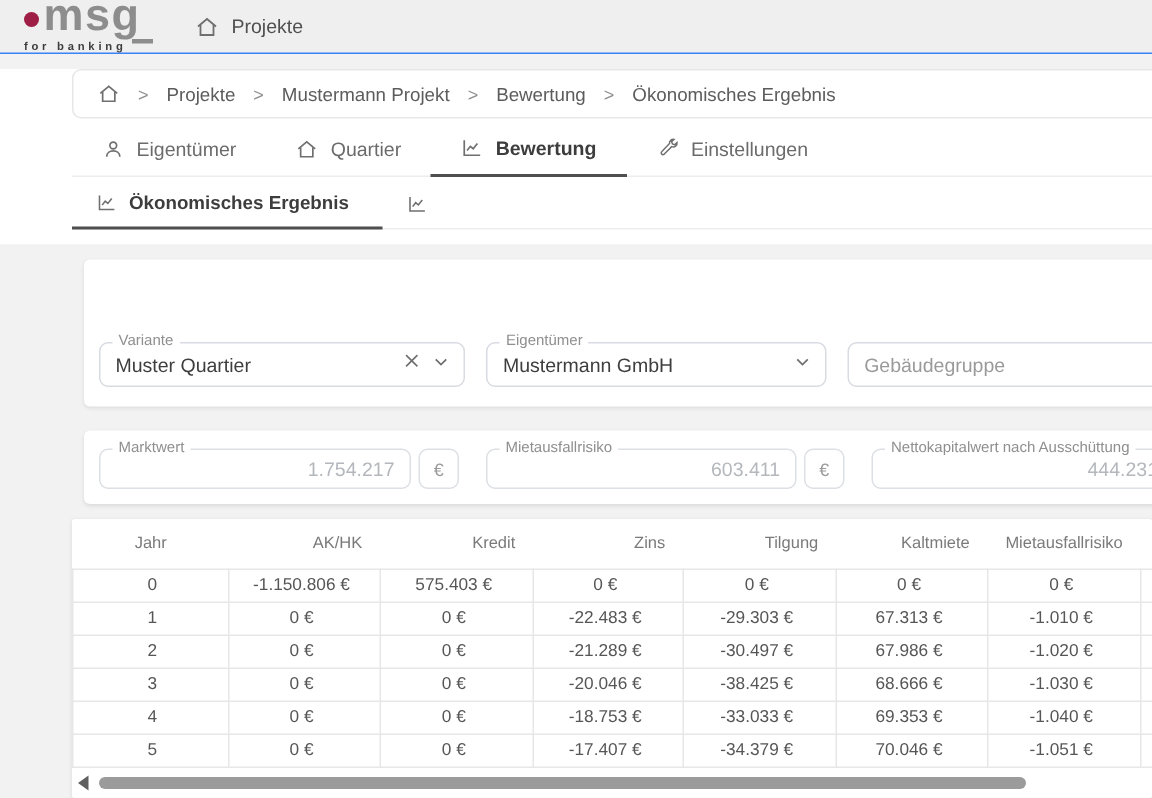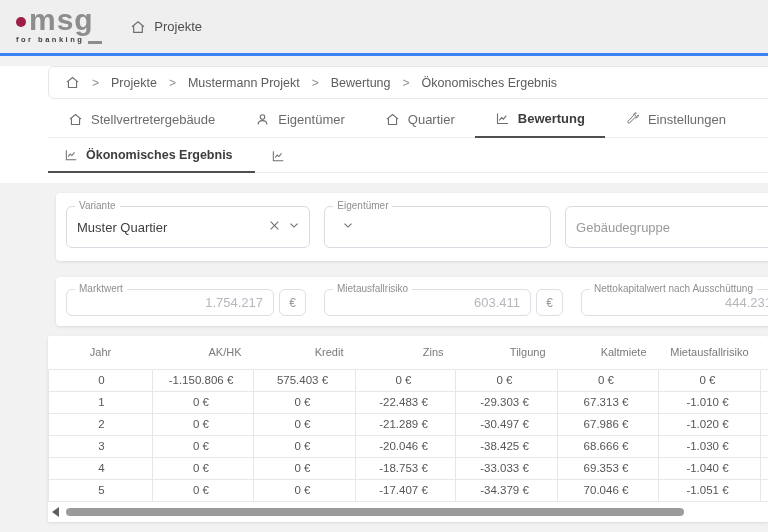--- a/index.html
+++ b/index.html
@@ -5,28 +5,28 @@
   * { box-sizing: border-box; margin: 0; padding: 0; }
   html,body { width:768px; height:532px; overflow:hidden; }
   body {
     font-family: "Liberation Sans", sans-serif;
     background:#f2f2f2;
     color:#4a4a4a;
     position:relative;
   }
   
   .topbar {
-    height:56px; background:#efefef; display:flex; align-items:center;
-    padding:0 16px; border-bottom:3px solid #3b82f6;
+    height:36px; background:#efefef; display:flex; align-items:center;
+    padding:0 16px; border-bottom:1px solid #3b82f6;
   }
   .logo { display:flex; flex-direction:column; margin-right:28px; }
   .logo-main { display:flex; align-items:flex-end; }
   .logo-dot { width:10px; height:10px; border-radius:50%; background:#9e1e46; margin:0 3px 5px 0; }
   .logo-text { font-size:30px; font-weight:bold; color:#8d8d8d; line-height:0.75; letter-spacing:1px; }
-  .logo-sub { display:flex; align-items:flex-end; margin-top:3px; }
+  .logo-sub { display:flex; align-items:flex-start; margin-top:3px; }
   .logo-sub-text { font-size:7.5px; font-weight:bold; letter-spacing:2.5px; color:#3c3c3c; white-space:nowrap; }
   .logo-sub-line { flex:1; height:3px; background:#8d8d8d; margin-left:4px; min-width:14px; }
   .topnav-item { display:flex; align-items:center; gap:8px; font-size:13px; color:#4f4f4f; cursor:pointer; }
   .icon { display:inline-flex; align-items:center; justify-content:center; color:#6f6f6f; }
   .icon svg { display:block; }
 
   
   .header-zone { background:#fff; padding-bottom:10px; }
   .breadcrumb-card {
     margin:10px 0 0 48px; width:780px; height:33px;
@@ -54,22 +54,22 @@
 
   
   .gray-zone { background:#f2f2f2; padding-top:10px; height:363px; }
   .card {
     background:#fff; border-radius:4px; box-shadow:0 1px 3px rgba(0,0,0,0.10);
   }
   .filter-card {
     margin-left:56px; width:740px; padding:13px 10px; display:flex; gap:14px;
   }
   .field {
-    position:relative; border:1.5px solid #d8dbe1; border-radius:6px; height:42px;
-    display:flex; align-items:center; padding:0 8px 0 10px; background:#fff;
+    position:relative; border:1.5px solid #d8dbe1; border-radius:6px; height:30px;
+    display:flex; align-items:center; padding:0 8px 0 10px; background:#fff;margin-top:42px;
   }
   .field-label {
     position:absolute; top:-7px; left:8px; background:#fff; padding:0 4px;
     font-size:10px; color:#8f8f8f; white-space:nowrap;
   }
   .field-value { font-size:13px; color:#3e3e3e; flex:1; white-space:nowrap; overflow:hidden; }
   .field-placeholder { font-size:13px; color:#9a9a9a; flex:1; }
   .field-icon { cursor:pointer; color:#6f6f6f; margin-left:6px; }
 
   .values-card {
@@ -154,29 +154,20 @@
     <span class="crumb-sep">&gt;</span>
     <span class="crumb">Bewertung</span>
     <span class="crumb-sep">&gt;</span>
     <span class="crumb">Ökonomisches Ergebnis</span>
   </div>
 
   <div class="tabs-row">
     <div class="tab">
       <span class="icon">
         <svg width="15" height="15" viewBox="0 0 24 24" fill="none" stroke="currentColor" stroke-width="1.8">
-            <path d="M3 11.5 L12 4 L21 11.5"></path>
-            <path d="M5.5 10 V20 H18.5 V10"></path>
-          </svg>
-      </span>
-      <span>Stellvertretergebäude</span>
-    </div>
-    <div class="tab">
-      <span class="icon">
-        <svg width="15" height="15" viewBox="0 0 24 24" fill="none" stroke="currentColor" stroke-width="1.8">
             <circle cx="12" cy="8" r="3.6"></circle>
             <path d="M5 20 c0-4.2 3.2-6.3 7-6.3 s7 2.1 7 6.3"></path>
           </svg>
       </span>
       <span>Eigentümer</span>
     </div>
     <div class="tab">
       <span class="icon">
         <svg width="15" height="15" viewBox="0 0 24 24" fill="none" stroke="currentColor" stroke-width="1.8">
             <path d="M3 11.5 L12 4 L21 11.5"></path>
@@ -238,20 +229,21 @@
           </svg>
       </span>
       <span class="field-icon">
         <svg width="14" height="14" viewBox="0 0 24 24" fill="none" stroke="currentColor" stroke-width="2">
             <polyline points="6,9.5 12,15.5 18,9.5"></polyline>
           </svg>
       </span>
     </div>
     <div class="field" style="width:232px;">
       <span class="field-label">Eigentümer</span>
+      <span class="field-value">Mustermann GmbH</span>
       <span class="field-icon">
         <svg width="14" height="14" viewBox="0 0 24 24" fill="none" stroke="currentColor" stroke-width="2">
             <polyline points="6,9.5 12,15.5 18,9.5"></polyline>
           </svg>
       </span>
     </div>
     <div class="field" style="width:226px;">
       <span class="field-placeholder">Gebäudegruppe</span>
     </div>
   </div>

